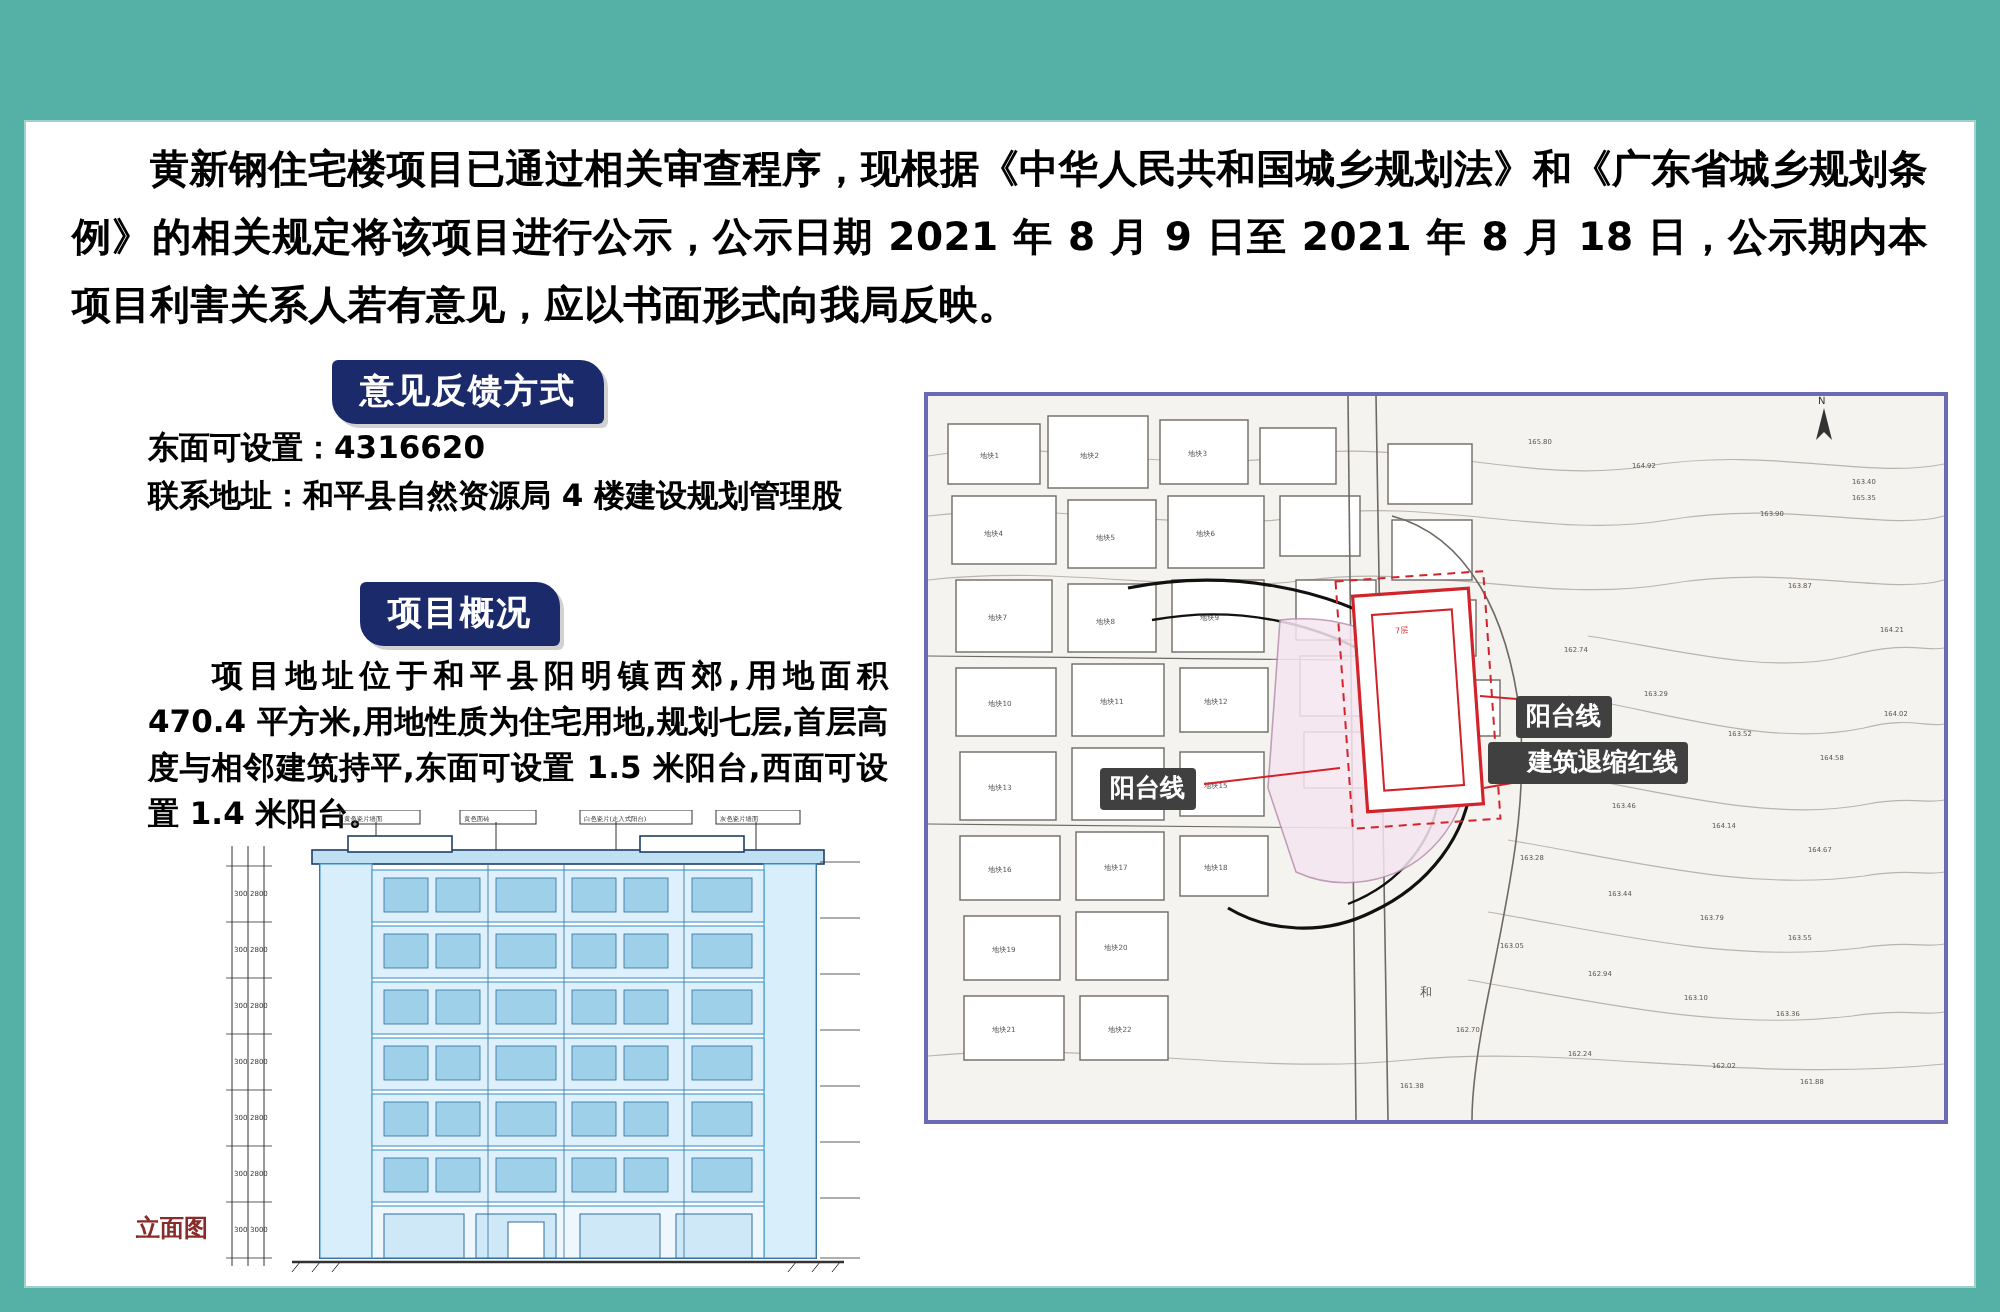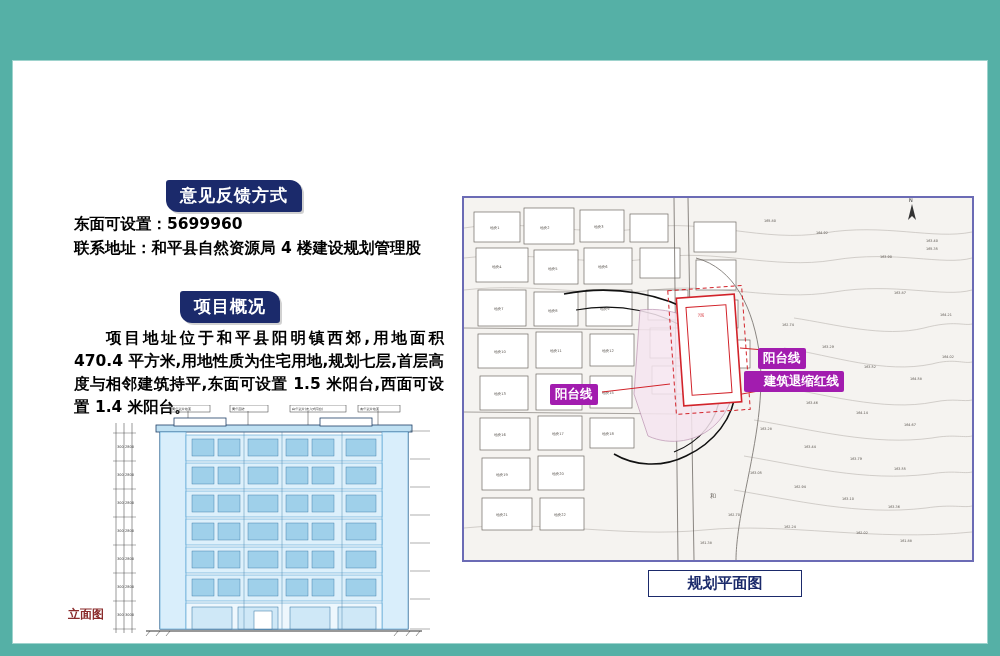--- a/index.html
+++ b/index.html
@@ -156,47 +156,48 @@
     color: #1b2a6b;
     font-weight: bold;
     border: 1px solid #1b2a6b;
     padding: 3px 6px;
     background: #ffffff;
   }
   .map-tag {
     position: absolute;
     font-size: 12.5px;
     color: #ffffff;
-    background: #a21caf;
+    background: #404040;
     padding: 2px 5px;
     font-weight: bold;
     white-space: nowrap;
     border-radius: 2px;
     font-family: Liberation Serif, serif;
   }
   svg { display: block; }
 </style>
 </head>
 <body>
 
 <div id="poster">
 
   <div class="frame-top"></div>
   <div class="frame-left"></div>
   <div class="frame-right"></div>
   <div class="frame-bottom"></div>
   <div class="inner-border"></div>
 
 
+  <div class="intro">黄新钢住宅楼项目已通过相关审查程序，现根据《中华人民共和国城乡规划法》和《广东省城乡规划条例》的相关规定将该项目进行公示，公示日期 2021 年 8 月 9 日至 2021 年 8 月 18 日，公示期内本项目利害关系人若有意见，应以书面形式向我局反映。</div>
 
   <div class="banner" id="banner-feedback">意见反馈方式</div>
 
   <div class="contact-block">
     <div class="line">
-      <span>东面可设置：</span><span>5699960</span>
+      <span>东面可设置：</span><span>4316620</span>
     </div>
     <div class="line">
       <span>联系地址：</span><span>和平县自然资源局 4 楼建设规划管理股</span>
     </div>
   </div>
 
   <div class="banner" id="banner-overview">项目概况</div>
 
   <div class="overview-text">项目地址位于和平县阳明镇西郊,用地面积 470.4 平方米,用地性质为住宅用地,规划七层,首层高度与相邻建筑持平,东面可设置 1.5 米阳台,西面可设置 1.4 米阳台。</div>
 
@@ -507,15 +508,14 @@
         <text x="236" y="346">161.38</text>
       </g>
       <text x="246" y="300" font-size="6" fill="#5a554f" font-family="DejaVu Sans, sans-serif">和</text>
     </svg>
 
     <span class="map-tag" style="left:86px; top:186px;">阳台线</span>
     <span class="map-tag" style="left:294px; top:150px;">阳台线</span>
     <span class="map-tag" style="left:280px; top:173px;padding-left:20px;">建筑退缩红线</span>
   </div>
 
-  <div class="map-caption">规划平面图</div>
 
 </div>
 
 </body></html>

